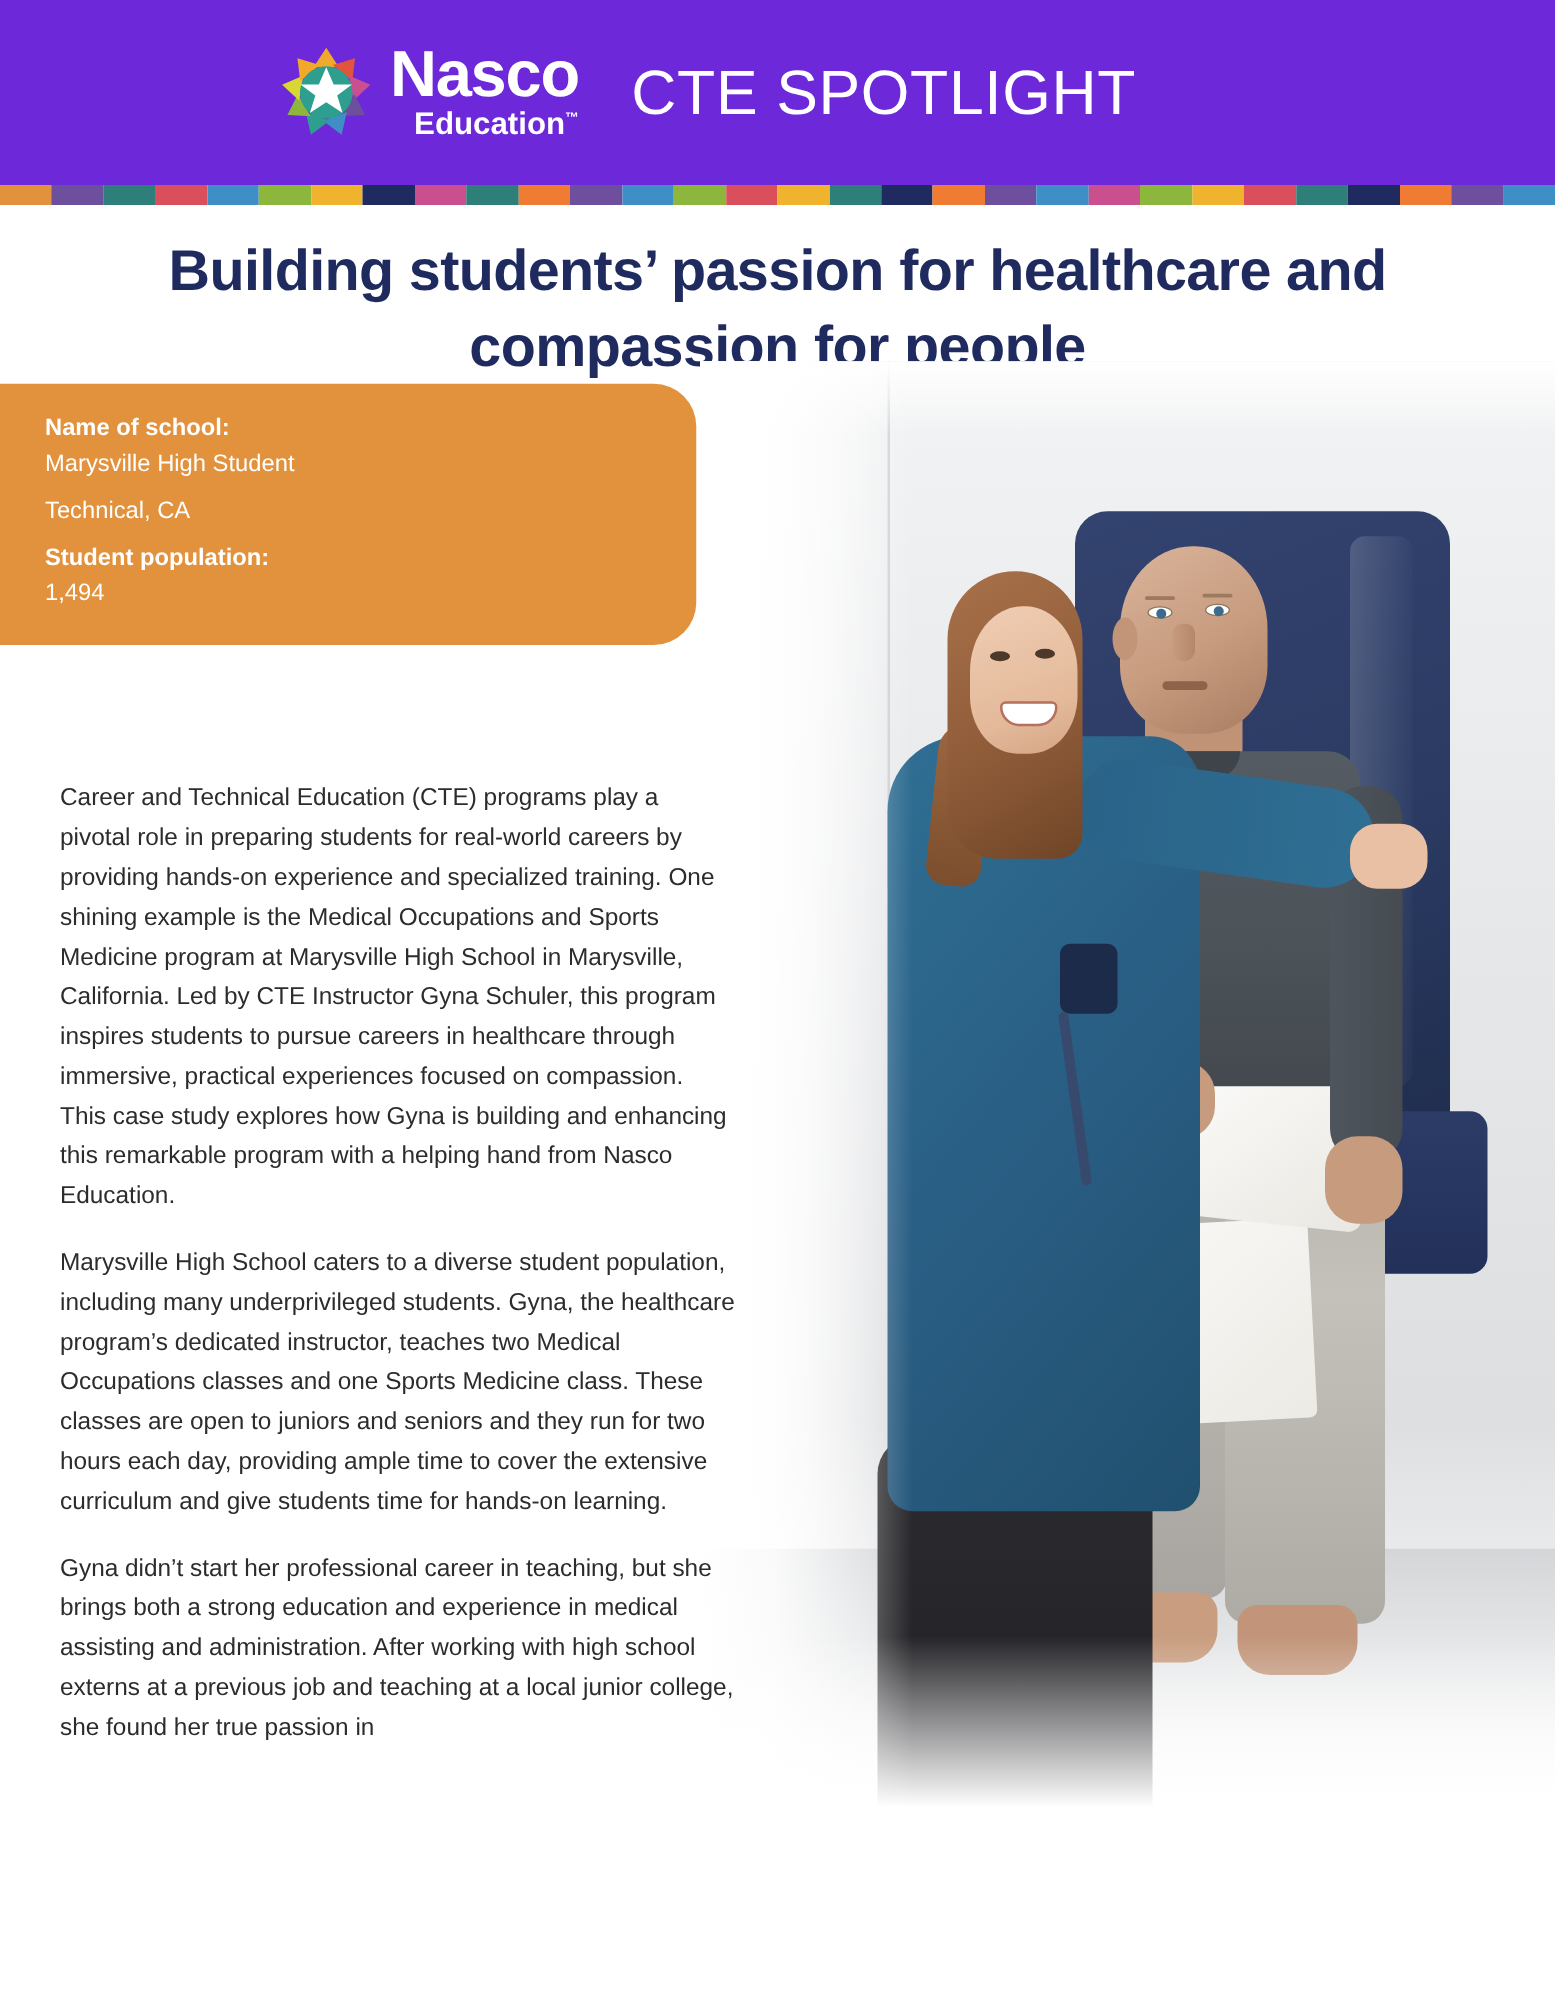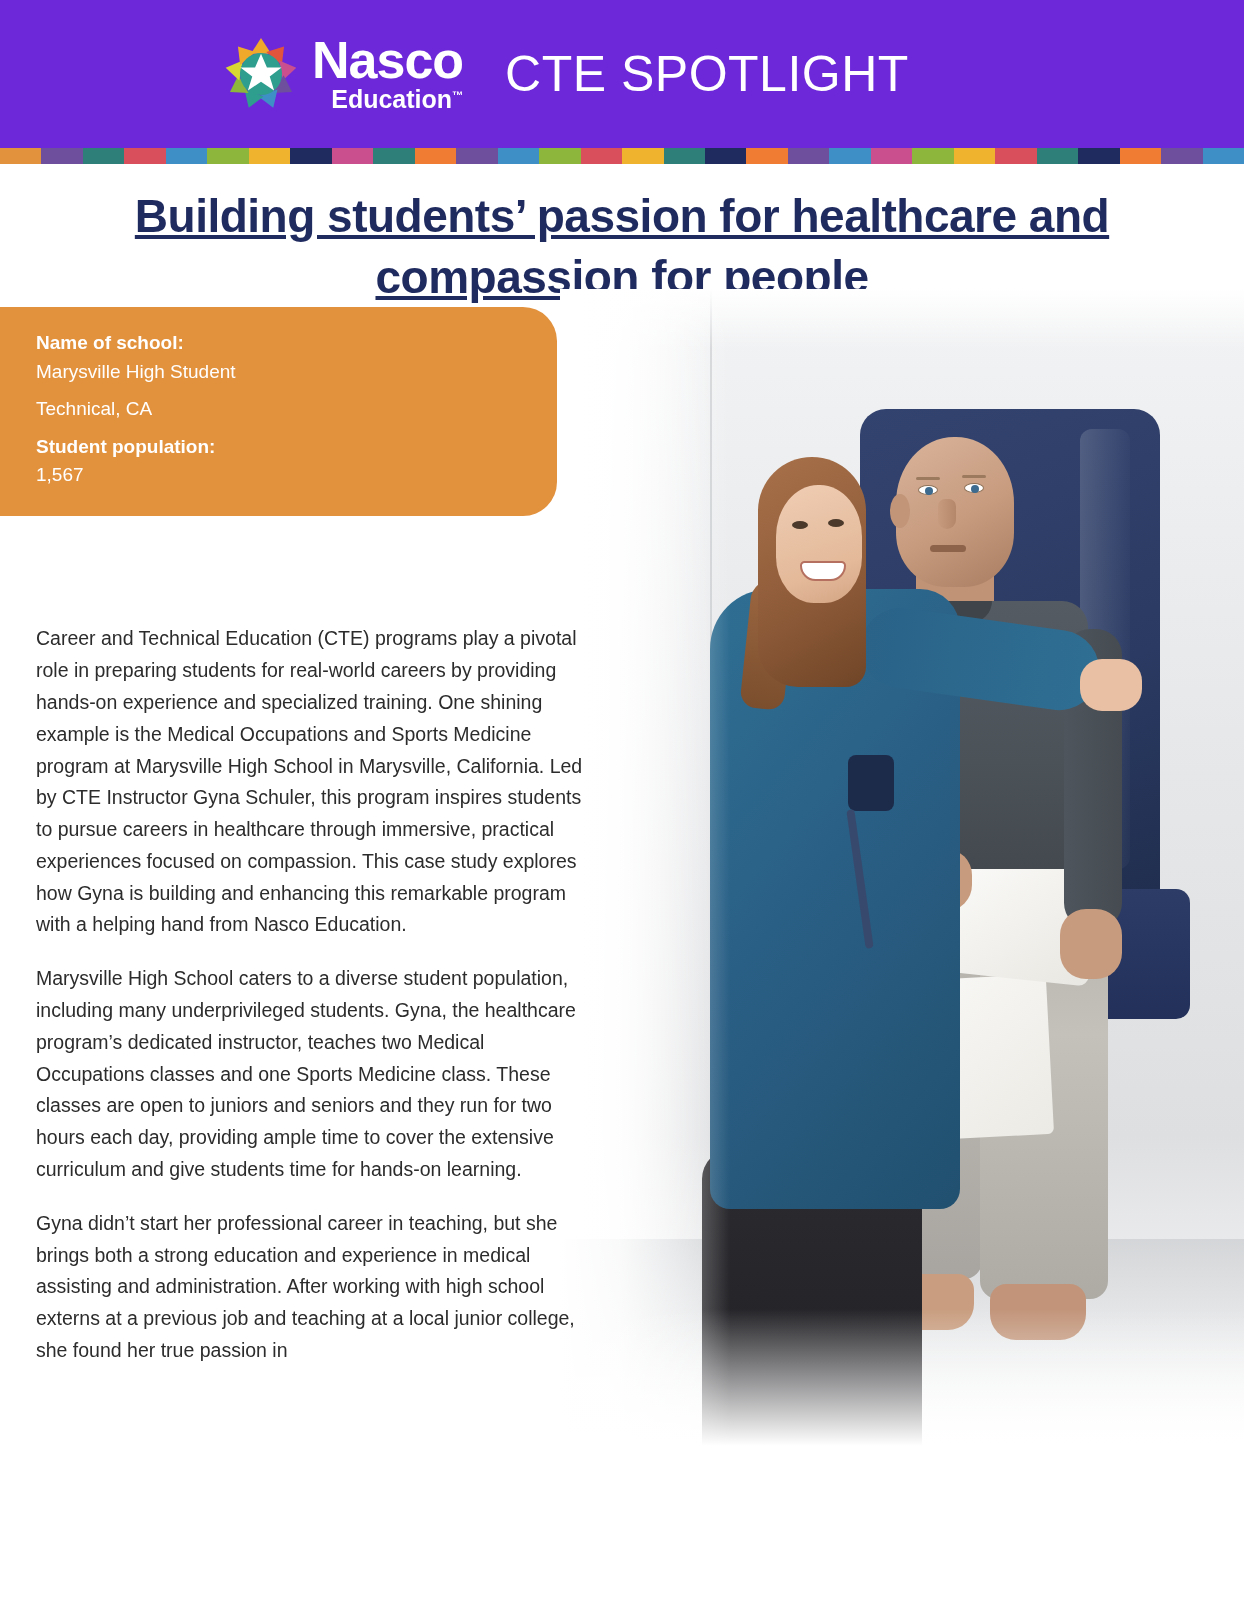--- a/index.html
+++ b/index.html
@@ -53,21 +53,20 @@
 
   
   .title {
     color: #1f2a5e;
     font-size: 46px;
     font-weight: bold;
     text-align: center;
     line-height: 1.32;
     padding: 22px 40px 0 40px;
     letter-spacing: -0.5px;
-    text-decoration: underline;
   }
 
   
   .content { position: relative; width: 100%; }
 
   
   .profile {
     position: absolute;
     left: 0;
     top: 0;
@@ -98,21 +97,21 @@
 
   
   .bodycol {
     position: absolute;
     left: 36px;
     top: 316px;
     width: 552px;
     color: #2c2c2c;
   }
   .bodycol p {
-    margin: 0 0 22px 0;
+    margin: 0 0 22px 12px;
     font-size: 19.5px;
     line-height: 1.63;
   }
   .bodycol h3 {
     color: #2e7f7a;
     font-size: 27px;
     font-weight: bold;
     margin: 4px 0 12px 0;
     letter-spacing: -0.2px;
   }
@@ -488,21 +487,21 @@
       <div class="photo-fade-l"></div>
       <div class="photo-fade-b"></div>
     </div>
   </div>
 
   <div class="profile">
     <div class="lbl">Name of school:</div>
     <div class="val">Marysville High Student</div>
     <div class="val">Technical, CA</div>
     <div class="lbl">Student population:</div>
-    <div class="val">1,567</div>
+    <div class="val">1,494</div>
   </div>
 
   <div class="bodycol">
     <p>Career and Technical Education (CTE) programs play a pivotal role in preparing students for real-world careers by providing hands-on experience and specialized training. One shining example is the Medical Occupations and Sports Medicine program at Marysville High School in Marysville, California. Led by CTE Instructor Gyna Schuler, this program inspires students to pursue careers in healthcare through immersive, practical experiences focused on compassion. This case study explores how Gyna is building and enhancing this remarkable program with a helping hand from Nasco Education.</p>
     <p>Marysville High School caters to a diverse student population, including many underprivileged students. Gyna, the healthcare program’s dedicated instructor, teaches two Medical Occupations classes and one Sports Medicine class. These classes are open to juniors and seniors and they run for two hours each day, providing ample time to cover the extensive curriculum and give students time for hands-on learning.</p>
     <p>Gyna didn’t start her professional career in teaching, but she brings both a strong education and experience in medical assisting and administration. After working with high school externs at a previous job and teaching at a local junior college, she found her true passion in</p>
   </div>
 
 </div>
 

